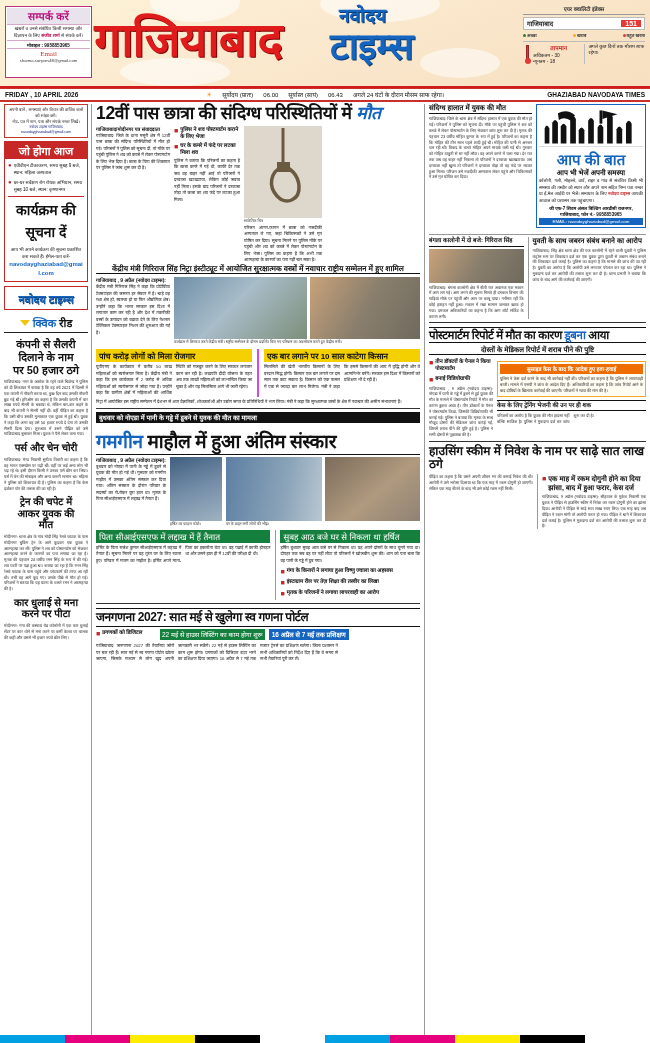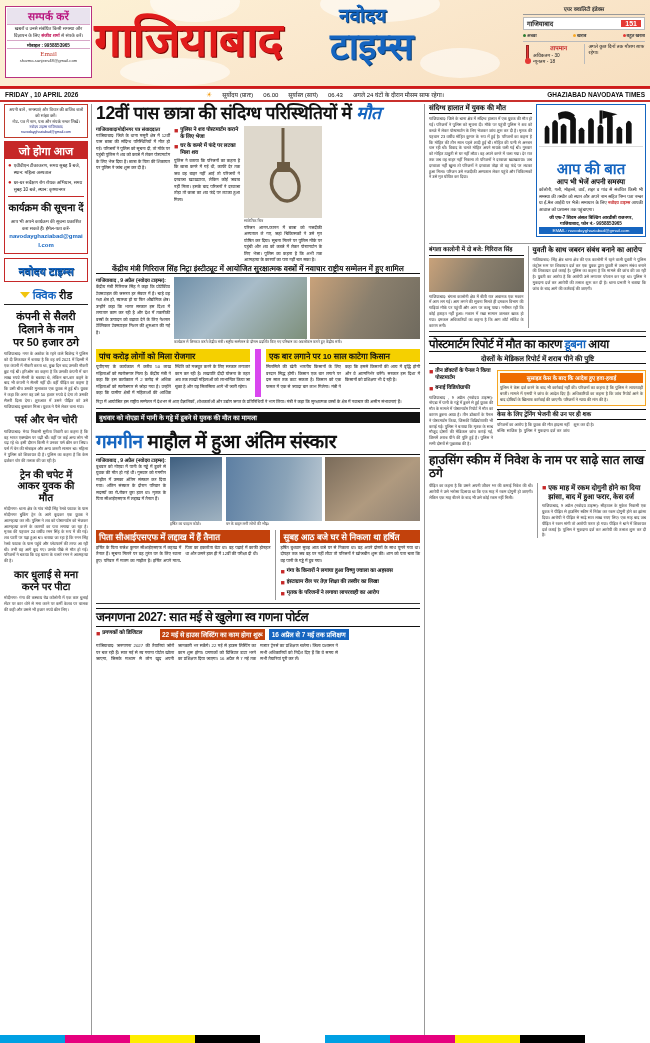--- a/index.html
+++ b/index.html
@@ -93,21 +93,21 @@
 
   .ad-strip { border:1px solid #c0392b; padding:2px; font-size:4.2px; line-height:1.4; text-align:center; color:#222; margin-bottom:3px;}
   .ad-strip .mail { font-size:3.6px; color:#1a237e;}
 
   .box-red { border:1.5px solid #c62828; margin-bottom:4px;}
   .box-red-head { background:#c62828; color:#fff; text-align:center; font-weight:bold; font-size:11px; padding:1px 0;}
   .box-red-body { padding:3px 3px; font-size:4.6px; line-height:1.55; color:#111;}
   .bullet-item { display:flex; gap:2px; margin-bottom:3px;}
   .bullet-dot { color:#c62828; font-size:6px; line-height:1;}
   .hr-red { border:0; border-top:1px solid #c62828; margin:3px 0;}
-  .sub-head-red { text-align:center; font-weight:bold; font-size:10px; color:#111; }
+  .sub-head-red { text-align:center; font-weight:bold; font-size:14px; color:#111; }
   .mail-link { color:#1565c0; text-align:center; font-size:6px; font-weight:bold; word-break:break-all; display:block;}
 
   .nav-logo-box { border:1.5px solid #c62828; text-align:center; padding:2px 0; margin-bottom:5px;}
   .nav-logo-text { color:#1565c0; font-weight:bold; font-size:11px; text-shadow:.5px .5px 0 #0b3c6e;}
 
   .quick-read { display:flex; align-items:center; justify-content:center; gap:3px; border-bottom:1.5px solid #222; padding-bottom:2px; margin-bottom:4px;}
   .qr-tri { width:0;height:0;border-left:5px solid transparent;border-right:5px solid transparent;border-top:6px solid #f1c40f;}
   .qr-blue { color:#1565c0; font-weight:bold; font-size:11px;}
   .qr-black { color:#111; font-weight:bold; font-size:11px;}
 
@@ -122,37 +122,37 @@
   .kicker { font-size:5px; color:#111; font-weight:bold; margin-bottom:1px;}
 
   .banner-head {
     font-size:19px; font-weight:bold; color:#111; line-height:1.05; letter-spacing:-.4px;
     border-top:1.5px solid #111; border-bottom:1.5px solid #111; padding:2px 0; margin:4px 0 2px;
   }
   .banner-head .blue { color:#1565c0;}
   .banner-sub { font-size:7.5px; font-weight:bold; color:#111; text-align:center; border-bottom:1.5px solid #111; padding-bottom:0; margin-bottom:3px;}
   .kicker-bar-dark { background:#111; color:#fff; font-size:6.5px; font-weight:bold; padding:1px 3px;}
   .yellow-head { background:#f5d000; color:#111; font-weight:bold; font-size:8px; padding:1px 3px; display:block;}
-  .blue-head { background:#c2410c; color:#fff; font-weight:bold; font-size:8.5px; padding:1px 3px; display:block;}
+  .blue-head { background:#15803d; color:#fff; font-weight:normal; font-size:8.5px; padding:1px 3px; display:block;}
   .orange-head { background:#ef6c00; color:#fff; font-weight:bold; font-size:6.5px; padding:1px 3px; display:block;}
 
   .photo { background:#9fb3c8; position:relative; overflow:hidden; }
   .photo.p1 { background:linear-gradient(135deg,#6f8fa8 0%,#a8bcc9 45%,#7d8f7a 100%);}
   .photo.p2 { background:linear-gradient(120deg,#c9a27a 0%,#8a7f6d 50%,#6f6a5e 100%);}
   .photo.p3 { background:linear-gradient(100deg,#5d7fa3 0%,#8aa3b8 60%,#b9c7d2 100%);}
   .photo.p4 { background:linear-gradient(140deg,#7a6b5a 0%,#b09a7f 55%,#8f8274 100%);}
   .photo.p5 { background:linear-gradient(160deg,#3f5f7f 0%,#748ea8 50%,#9fb2c0 100%);}
   .caption { font-size:3.8px; color:#222; padding:1px 0; line-height:1.3;}
 
   .noose { position:absolute; inset:0; background:linear-gradient(180deg,#e8e2d8,#cfc8bb);}
   .noose svg { width:100%; height:100%;}
 
   .aap-box { border:1.5px solid #1565c0; padding:2px; margin-bottom:4px;}
   .aap-img { height:40px; background:#ffffff; position:relative; overflow:hidden; border-bottom:1px solid #ddd;}
-  .aap-title { color:#1565c0; font-weight:bold; font-size:15px; text-align:center; line-height:1; margin-top:14px;}
+  .aap-title { color:#1565c0; font-weight:bold; font-size:15px; text-align:center; line-height:1; margin-top:5px;}
   .aap-sub { text-align:center; font-weight:bold; font-size:7px; color:#111; margin:1px 0;}
   .aap-body { font-size:4.4px; line-height:1.5; text-align:justify; color:#111;}
   .aap-body .red { color:#c62828; font-weight:bold;}
   .aap-addr { text-align:center; font-size:4.6px; font-weight:bold; color:#111; margin-top:1px;}
   .aap-mail { background:#1565c0; color:#fff; font-size:4.4px; text-align:center; padding:1px; margin-top:1px;}
 
   .hl-med { font-size:9px; font-weight:bold; color:#111; line-height:1.2;}
   .hl-sm  { font-size:7px; font-weight:bold; color:#111; line-height:1.2;}
 
   .highlight-box { border:1px solid #f5a623; background:#fffdf2; padding:2px; margin:3px 0;}
@@ -355,21 +355,21 @@
             </div>
             <div class="caption">कार्यक्रम में शिरकत करते केंद्रीय मंत्री। राष्ट्रीय सम्मेलन के दौरान प्रदर्शित किए गए परिधान का अवलोकन करते हुए केंद्रीय मंत्री।</div>
           </div>
         </div>
 
         <div style="display:flex;gap:5px;margin-top:3px">
           <div style="flex:1">
             <span class="yellow-head">पांच करोड़ लोगों को मिला रोजगार</span>
             <div class="body-text cols2" style="margin-top:2px">यूपीएमए के कार्यकाल में करीब 50 लाख महिलाओं को स्वरोजगार मिला है। केंद्रीय मंत्री ने कहा कि इस कार्यकाल में 2 करोड़ से अधिक महिलाओं को स्वरोजगार से जोड़ा गया है। उन्होंने कहा कि ग्रामीण क्षेत्रों में महिलाओं की आर्थिक स्थिति को मजबूत करने के लिए सरकार लगातार काम कर रही है। लखपति दीदी योजना के तहत अब तक लाखों महिलाओं को लाभान्वित किया जा चुका है और यह सिलसिला आगे भी जारी रहेगा।</div>
           </div>
-          <div style="flex:1;border-left:6px solid #d946ef;padding-left:5px">
+          <div style="flex:1;border-left:2px solid #d946ef;padding-left:5px">
             <span class="yellow-head">एक बार लगाने पर 10 साल काटेगा किसान</span>
             <div class="body-text cols2" style="margin-top:2px">सिलसिले की खेती भारतीय किसानों के लिए वरदान सिद्ध होगी। किसान एक बार लगाने पर दस साल तक काट सकता है। किसान को एक फसल में एक से ज्यादा बार लाभ मिलेगा। मंत्री ने कहा कि इससे किसानों की आय में वृद्धि होगी और वे आत्मनिर्भर बनेंगे। सरकार इस दिशा में किसानों को प्रशिक्षण भी दे रही है।</div>
           </div>
         </div>
         <div style="display:flex;gap:3px;margin-top:2px">
           <div class="body-text" style="flex:1">निट्रा में आयोजित इस राष्ट्रीय सम्मेलन में देशभर से आए वैज्ञानिकों, शोधकर्ताओं और उद्योग जगत के प्रतिनिधियों ने भाग लिया। मंत्री ने कहा कि सुरक्षात्मक वस्त्रों के क्षेत्र में नवाचार की असीम संभावनाएं हैं।</div>
         </div>
       </div>
 
       <hr class="rule">

